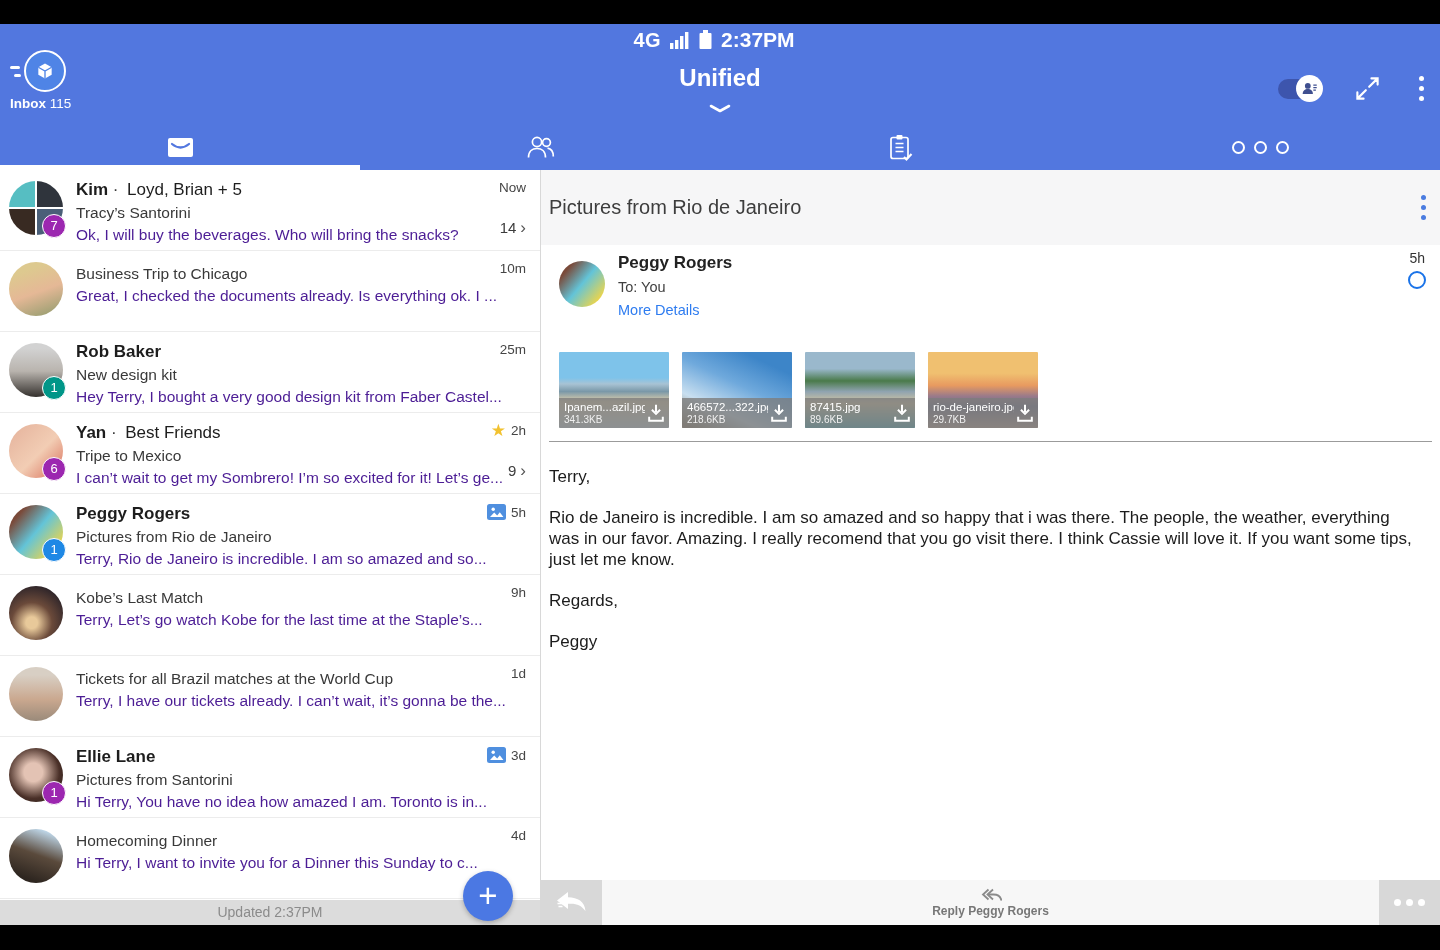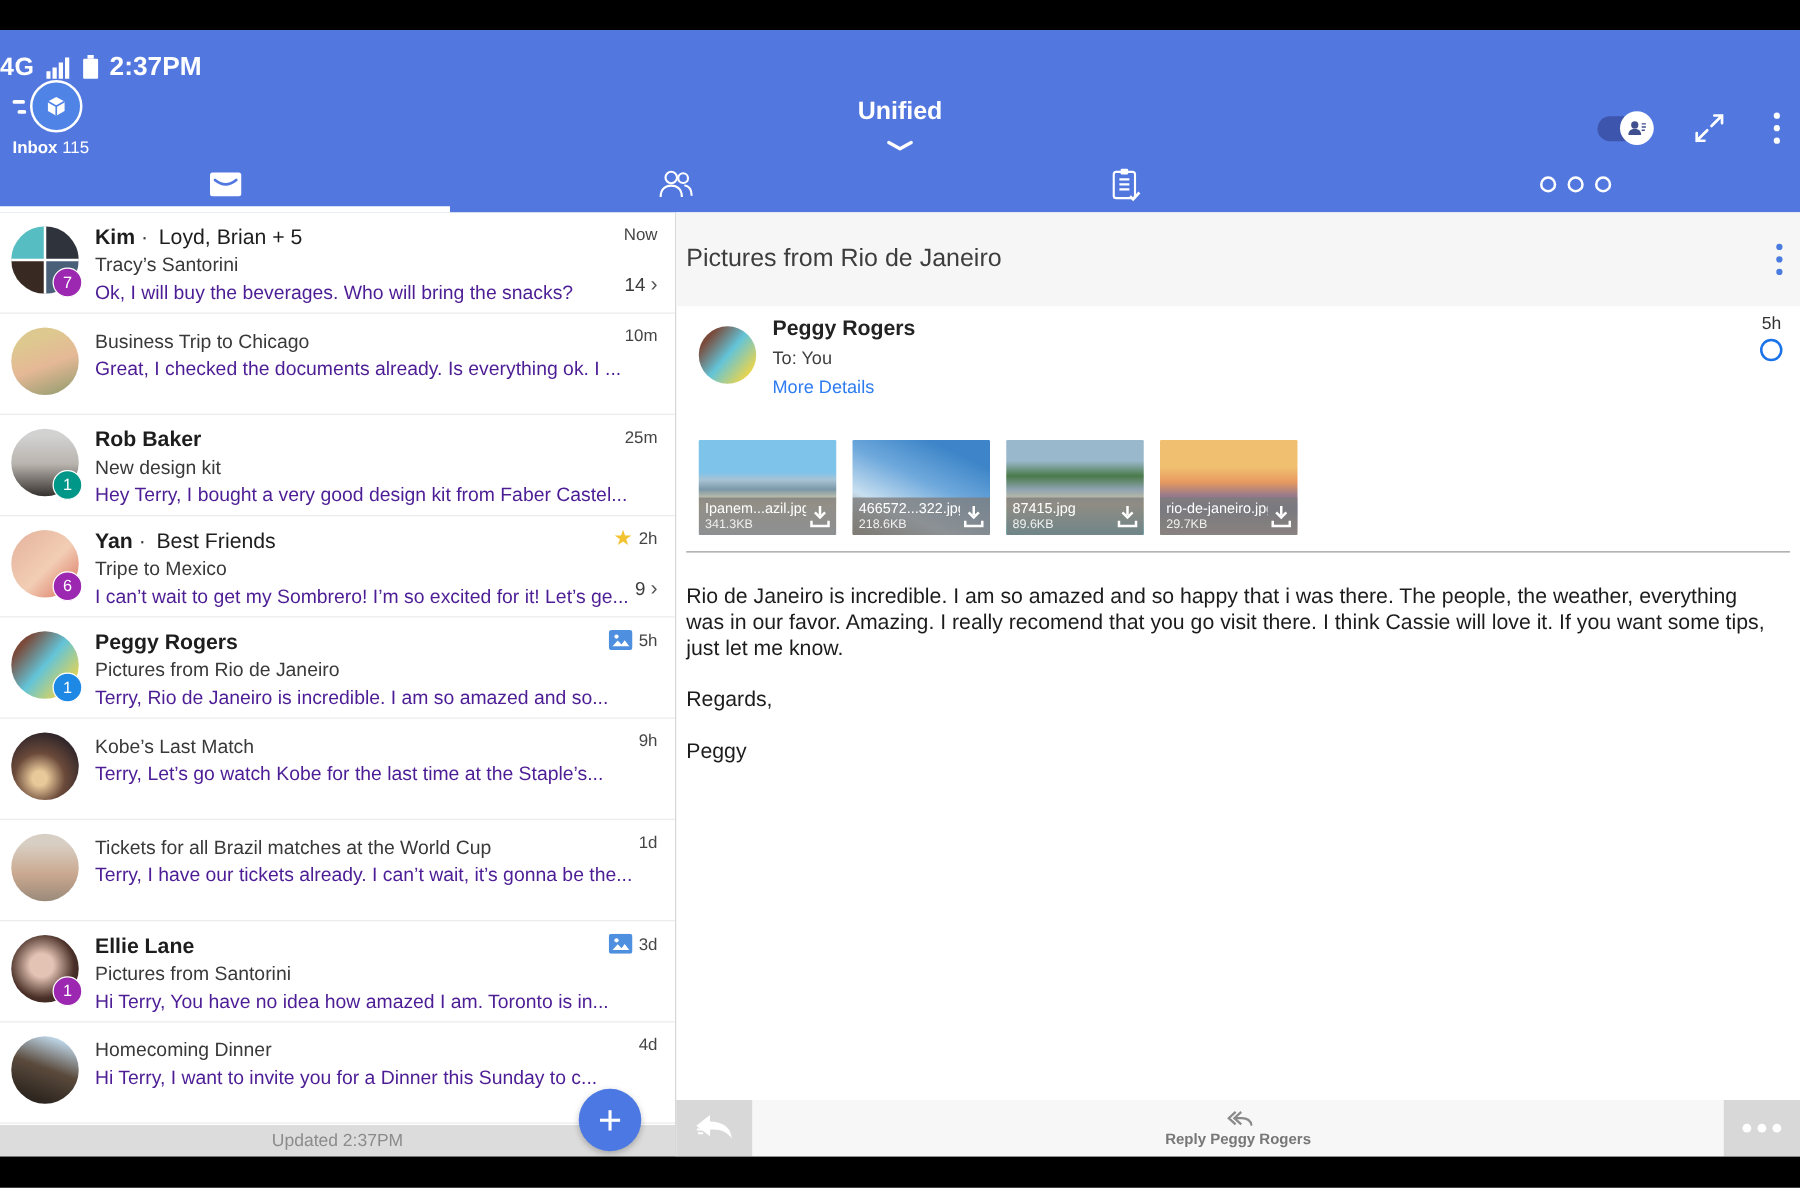--- a/index.html
+++ b/index.html
@@ -2,35 +2,35 @@
 <html><head>
 <meta charset="utf-8">
 <style>
   html,body{margin:0;padding:0;background:#000;}
   body{width:1440px;height:950px;position:relative;overflow:hidden;
        font-family:"Liberation Sans",sans-serif;-webkit-font-smoothing:antialiased;}
   .app{position:absolute;top:24px;left:0;width:1440px;height:901px;background:#fff;}
 
   
   .hdr{position:absolute;top:0;left:0;width:1440px;height:146px;background:#5277df;}
-  .status{height:32px;display:flex;justify-content:flex-start;align-items:center;gap:9px;
-          padding-right:12px;color:#fff;margin-top:14px;}
+  .status{height:32px;display:flex;justify-content:center;align-items:center;gap:9px;
+          padding-right:12px;color:#fff;}
   .net{font-size:20px;font-weight:bold;letter-spacing:.5px;}
   .clock{font-size:21px;font-weight:bold;}
   .toolbar{height:69px;position:relative;}
   .acct{position:absolute;left:10px;top:-6px;width:90px;text-align:left;color:#fff;cursor:pointer;}
   .inbox-ic{width:38px;height:38px;border-radius:50%;background:#4f84e6;border:2px solid #fff;
             margin-left:14px;display:flex;align-items:center;justify-content:center;position:relative;}
   .dash{position:absolute;background:#fff;height:3px;border-radius:2px;}
   .d1{width:10px;left:-16px;top:14px;}
   .d2{width:7px;left:-12px;top:22px;}
   .acct-lbl{font-size:13.5px;margin-top:4px;white-space:nowrap;}
   .acct-lbl b{font-weight:bold;}
   .title-wrap{position:absolute;left:0;right:0;top:8px;text-align:center;color:#fff;cursor:pointer;}
-  .title{font-size:20px;font-weight:bold;}
+  .title{font-size:24px;font-weight:bold;}
   .title-chev{margin-top:7px;}
   .hdr-actions{position:absolute;right:12px;top:16px;display:flex;align-items:center;gap:34px;}
   .tgl{width:42px;height:20px;border-radius:10px;background:#3d55ad;position:relative;cursor:pointer;}
   .tgl-knob{position:absolute;right:-3px;top:-4px;width:27px;height:27px;border-radius:50%;background:#fff;
             display:flex;align-items:center;justify-content:center;}
   .menu-dots{display:flex;flex-direction:column;gap:5px;padding:4px;cursor:pointer;}
   .menu-dots i{width:5px;height:5px;border-radius:50%;background:#fff;}
   .menu-dots.blue i{background:#4a7ce0;}
 
   
@@ -480,20 +480,21 @@
                 <path d="M4.5 15v4.5h15V15"></path>
         </g>
       </svg>
     </div>
   </div>
 </div>
 
     <hr class="rule">
 
     <div class="mailbody" id="mailbody">
+        <p>Terry,</p>
         <p>Rio de Janeiro is incredible. I am so amazed and so happy that i was there. The people, the weather, everything was in our favor. Amazing. I really recomend that you go visit there. I think Cassie will love it. If you want some tips, just let me know.</p>
         <p>Regards,</p>
         <p>Peggy</p>
       </div>
 
     <div class="rd-footer">
       <div class="ftr-sq">
         <svg width="33" height="25" viewBox="0 0 33 25">
           <path d="M13 2 L2 10.5 l11 8.5 v-5.2 c8-.8 13.5 1.6 17.5 7.2 C29.5 11 23 7.6 13 7.2 Z" fill="#fff"></path>
           <path d="M2.5 13.5h6M3.5 16.5h4" stroke="#fff" stroke-width="1.6"></path>

